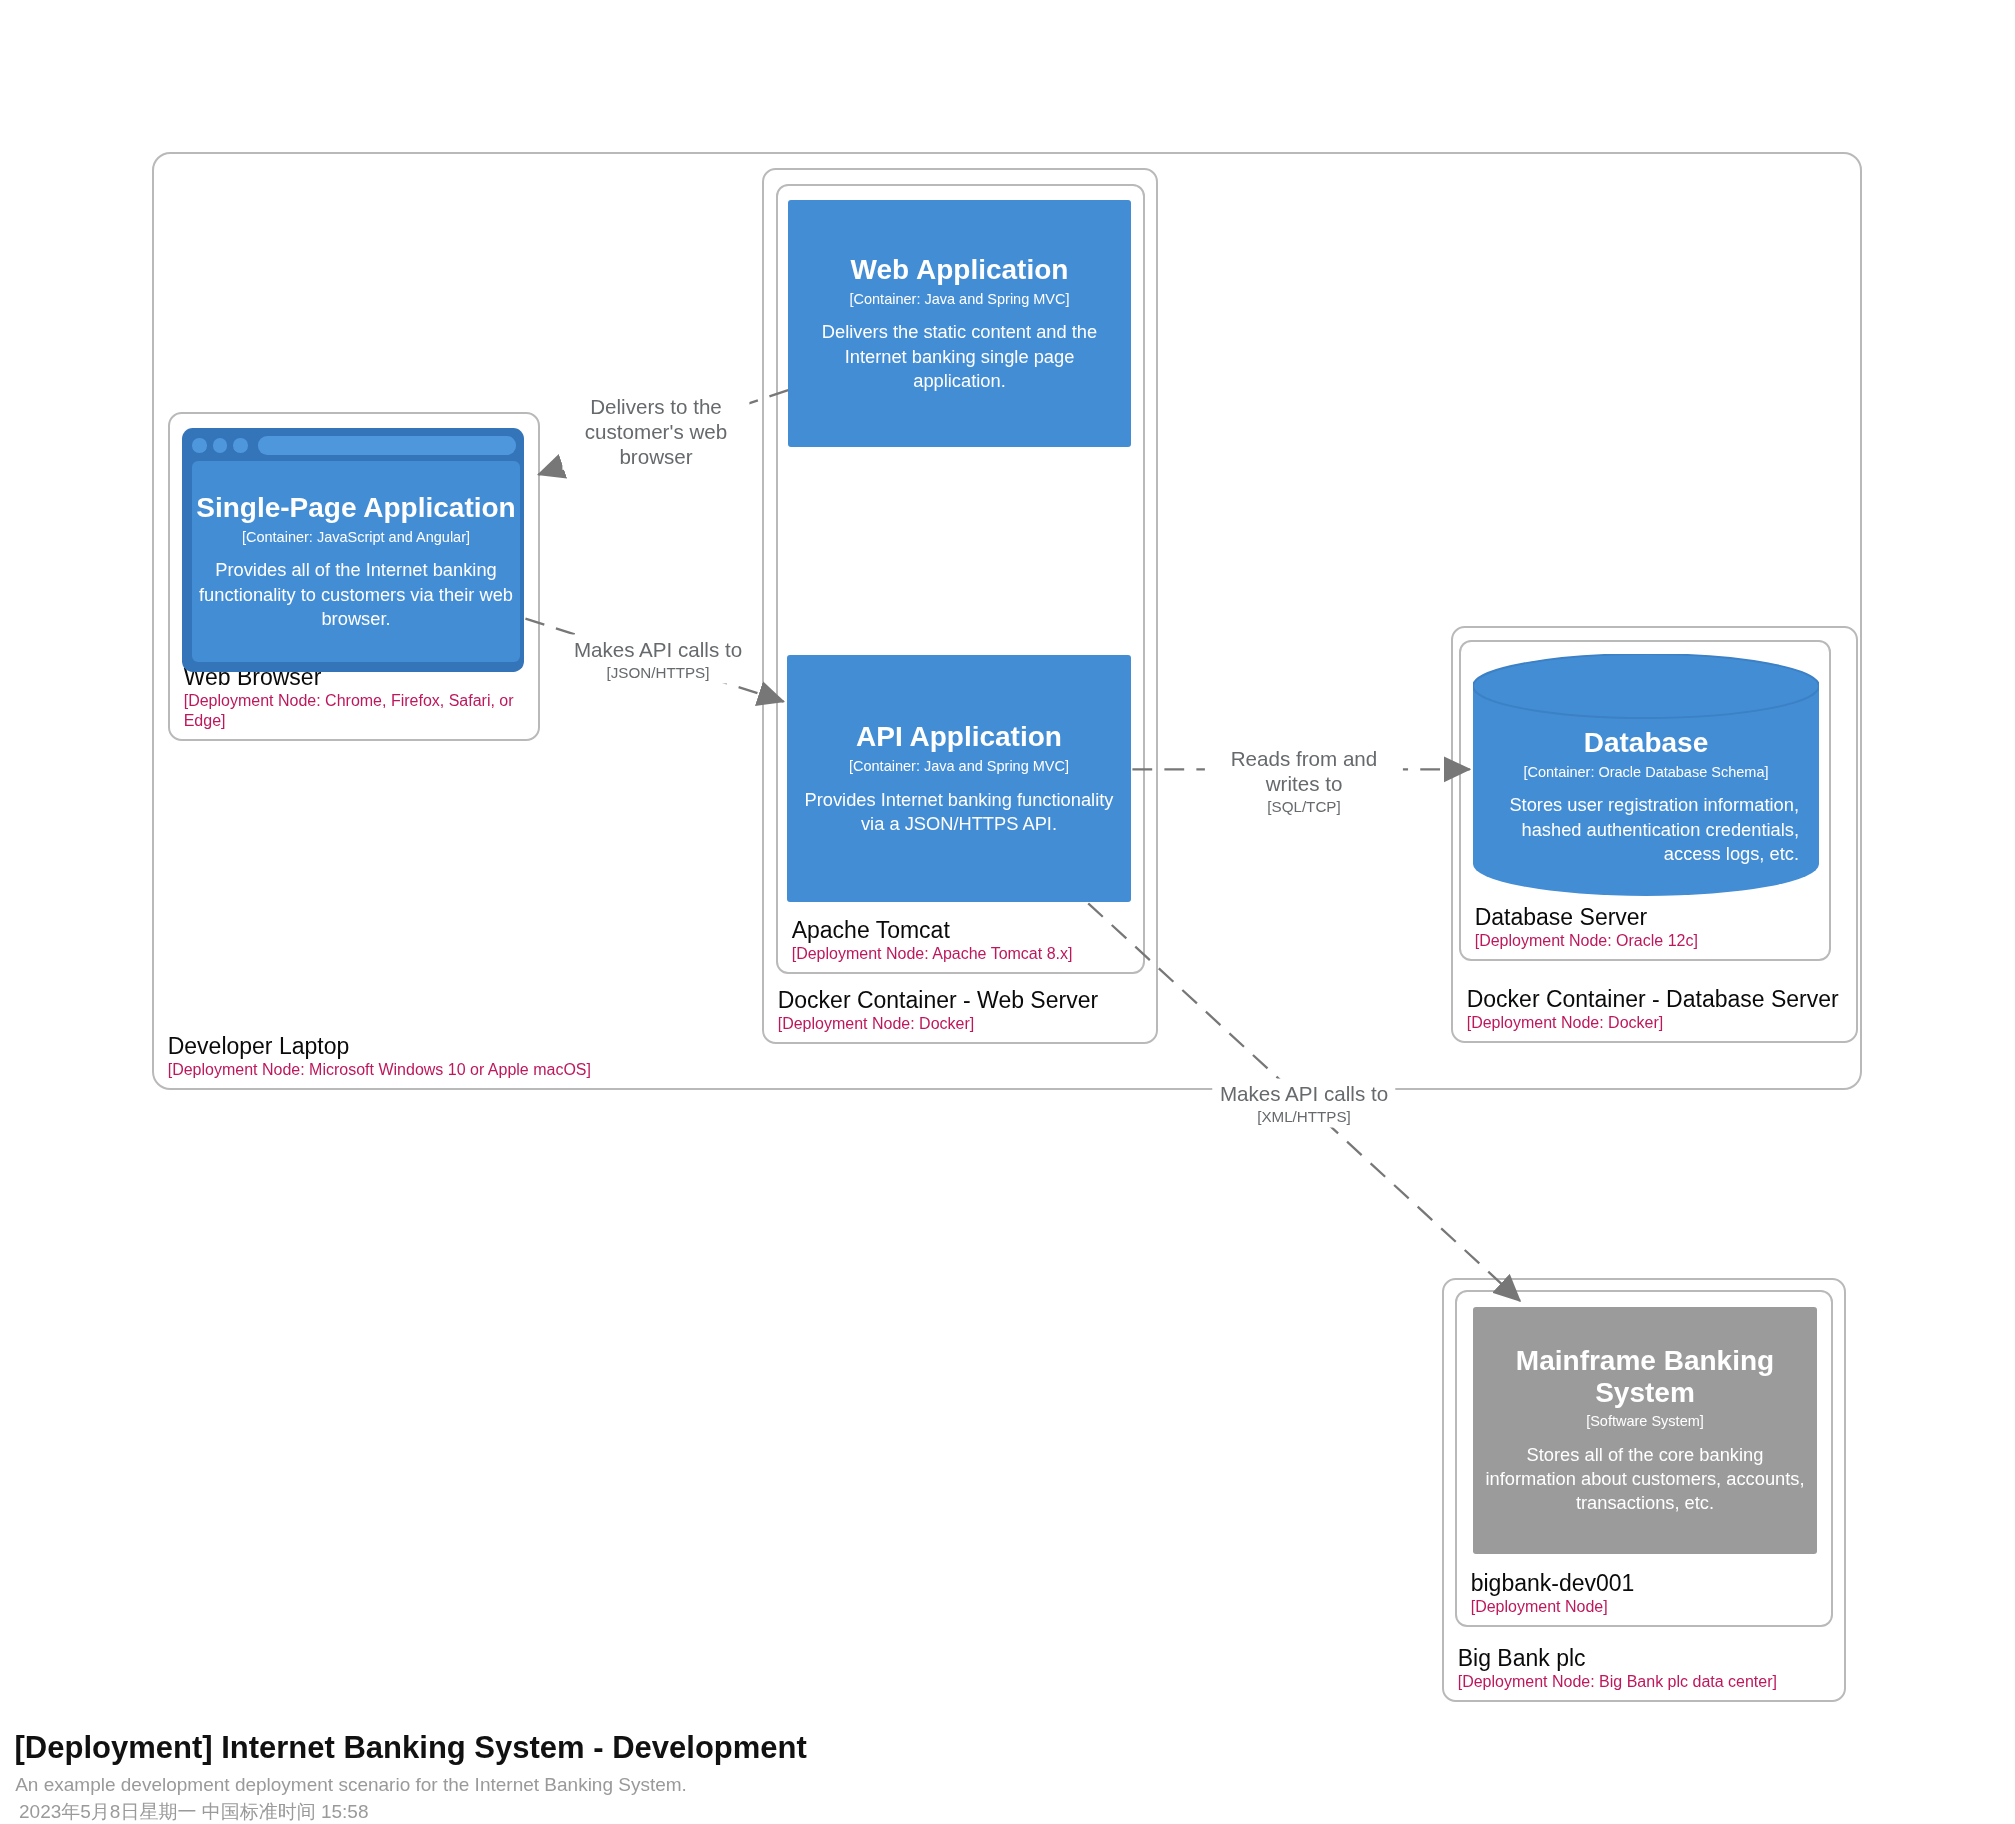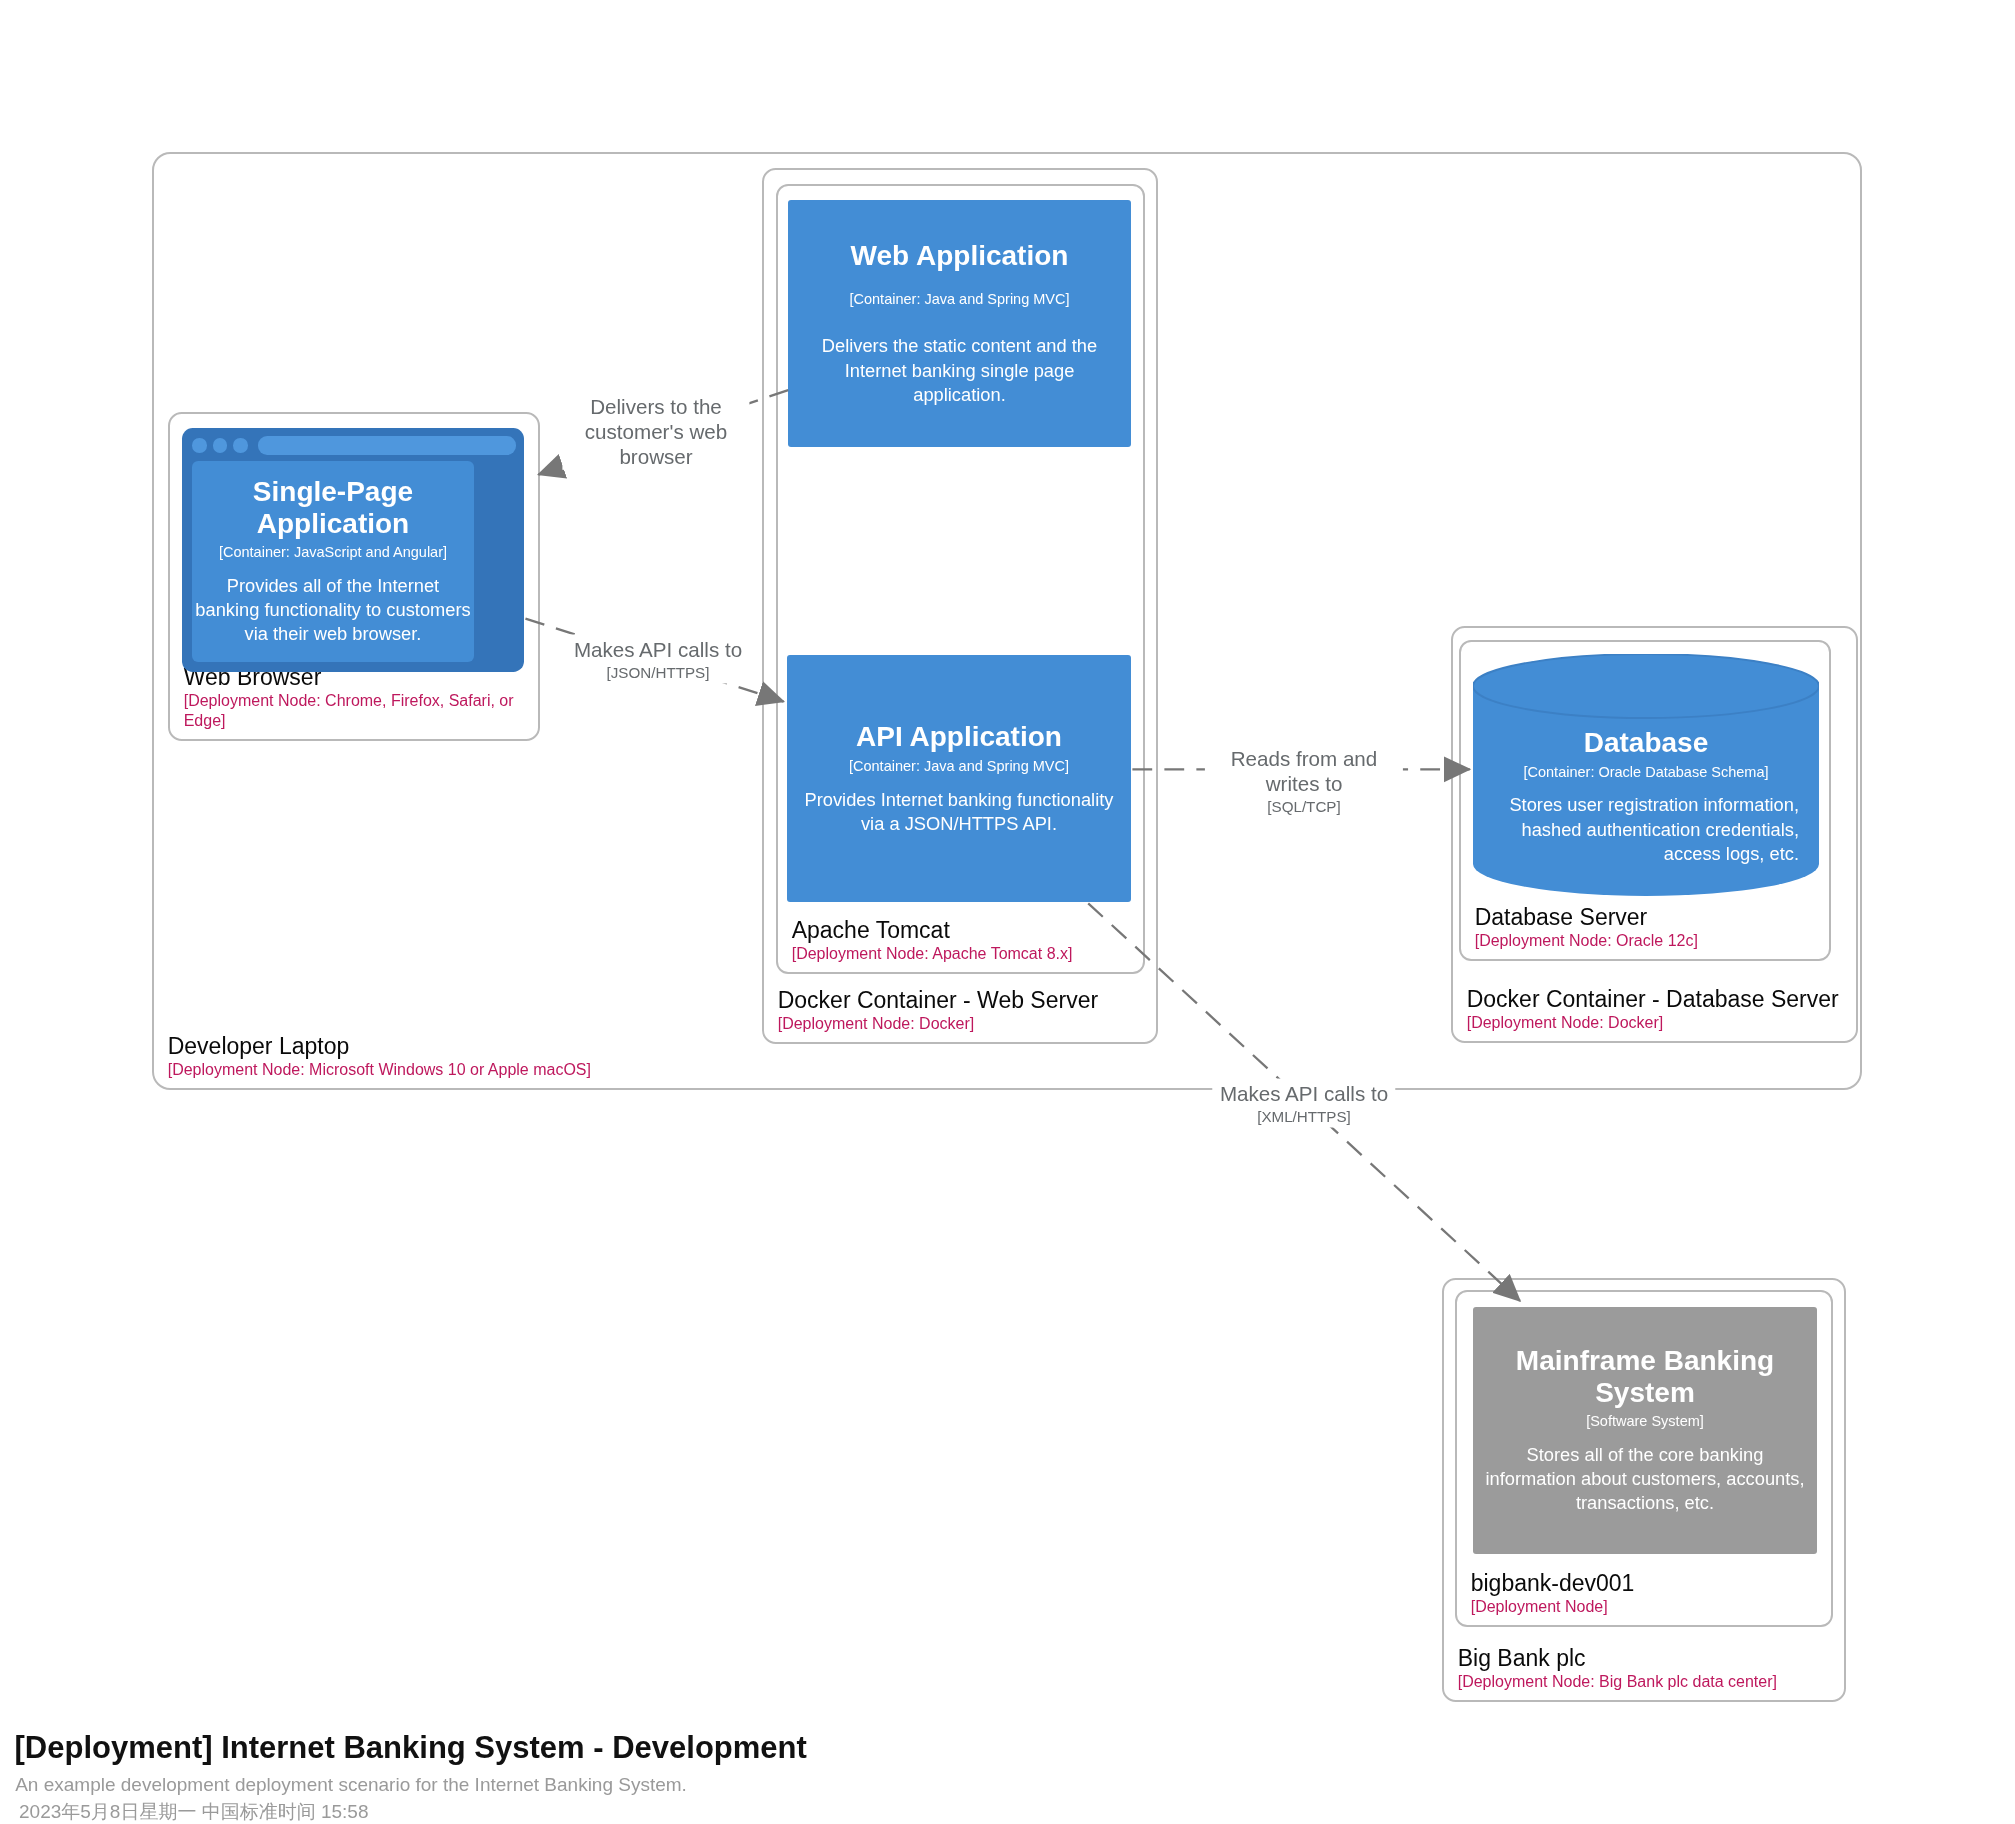--- a/index.html
+++ b/index.html
@@ -16,21 +16,21 @@
   .element{position:absolute;background:#438dd5;color:#ffffff;display:flex;flex-direction:column;align-items:center;justify-content:center;text-align:center;box-sizing:border-box;border-radius:3px;padding:7.6px 10.7px;}
   .el-name{font-weight:bold;font-size:28px;line-height:1.12;}
   .el-meta{font-size:14.5px;margin-top:5.3px;}
   .el-desc{font-size:18.3px;line-height:1.32;margin-top:13.7px;max-width:323px;}
   .gray-el{background:#9b9b9b;}
 
   
   .browser{position:absolute;background:#3474b9;border-radius:10.7px;box-sizing:border-box;}
   .b-circle{position:absolute;width:14.5px;height:14.5px;border-radius:50%;background:#4f97dd;top:10px;}
   .b-pill{position:absolute;left:76px;top:8.4px;width:258px;height:18.3px;border-radius:9.1px;background:#4f97dd;}
-  .b-content{position:absolute;left:10px;top:33px;width:282px;height:201px;background:#438dd5;border-radius:6.1px;color:#fff;display:flex;flex-direction:column;align-items:center;justify-content:center;text-align:center;box-sizing:border-box;padding:4.6px 1.5px;}
+  .b-content{position:absolute;left:10px;top:33px;width:328px;height:201px;background:#438dd5;border-radius:6.1px;color:#fff;display:flex;flex-direction:column;align-items:center;justify-content:center;text-align:center;box-sizing:border-box;padding:4.6px 1.5px;}
 
   
   .cyl{position:absolute;}
   .cyl-text{position:absolute;left:0;top:55px;width:100%;height:175px;color:#fff;display:flex;flex-direction:column;align-items:center;justify-content:center;text-align:center;}
   .cyl-text .el-desc{max-width:306px;text-align:right;}
 
   
   .edges{position:absolute;left:0;top:0;pointer-events:none;}
   .edge{stroke:#777777;stroke-width:3;fill:none;stroke-dasharray:26 16;}
   .edge-label{position:absolute;transform:translate(-50%,-50%);background:#ffffff;color:#666a6d;text-align:center;padding:1.5px 7.6px;line-height:1.22;}
@@ -109,21 +109,21 @@
     <span class="b-circle" style="left:30.5px;"></span>
     <span class="b-circle" style="left:51px;"></span>
     <span class="b-pill"></span>
     <div class="b-content">
       <div class="el-name">Single-Page Application</div>
       <div class="el-meta">[Container: JavaScript and Angular]</div>
       <div class="el-desc">Provides all of the Internet banking functionality to customers via their web browser.</div>
     </div>
   </div>
 
-  <div class="element" style="left:788px;top:200px;width:343px;height:247px;gap:14px;">
+  <div class="element" style="left:788px;top:200px;width:343px;height:247px;">
     <div class="el-name">Web Application</div>
     <div class="el-meta">[Container: Java and Spring MVC]</div>
     <div class="el-desc">Delivers the static content and the Internet banking single page application.</div>
   </div>
 
   <div class="element" style="left:787px;top:655px;width:344px;height:247px;">
     <div class="el-name">API Application</div>
     <div class="el-meta">[Container: Java and Spring MVC]</div>
     <div class="el-desc">Provides Internet banking functionality via a JSON/HTTPS API.</div>
   </div>

